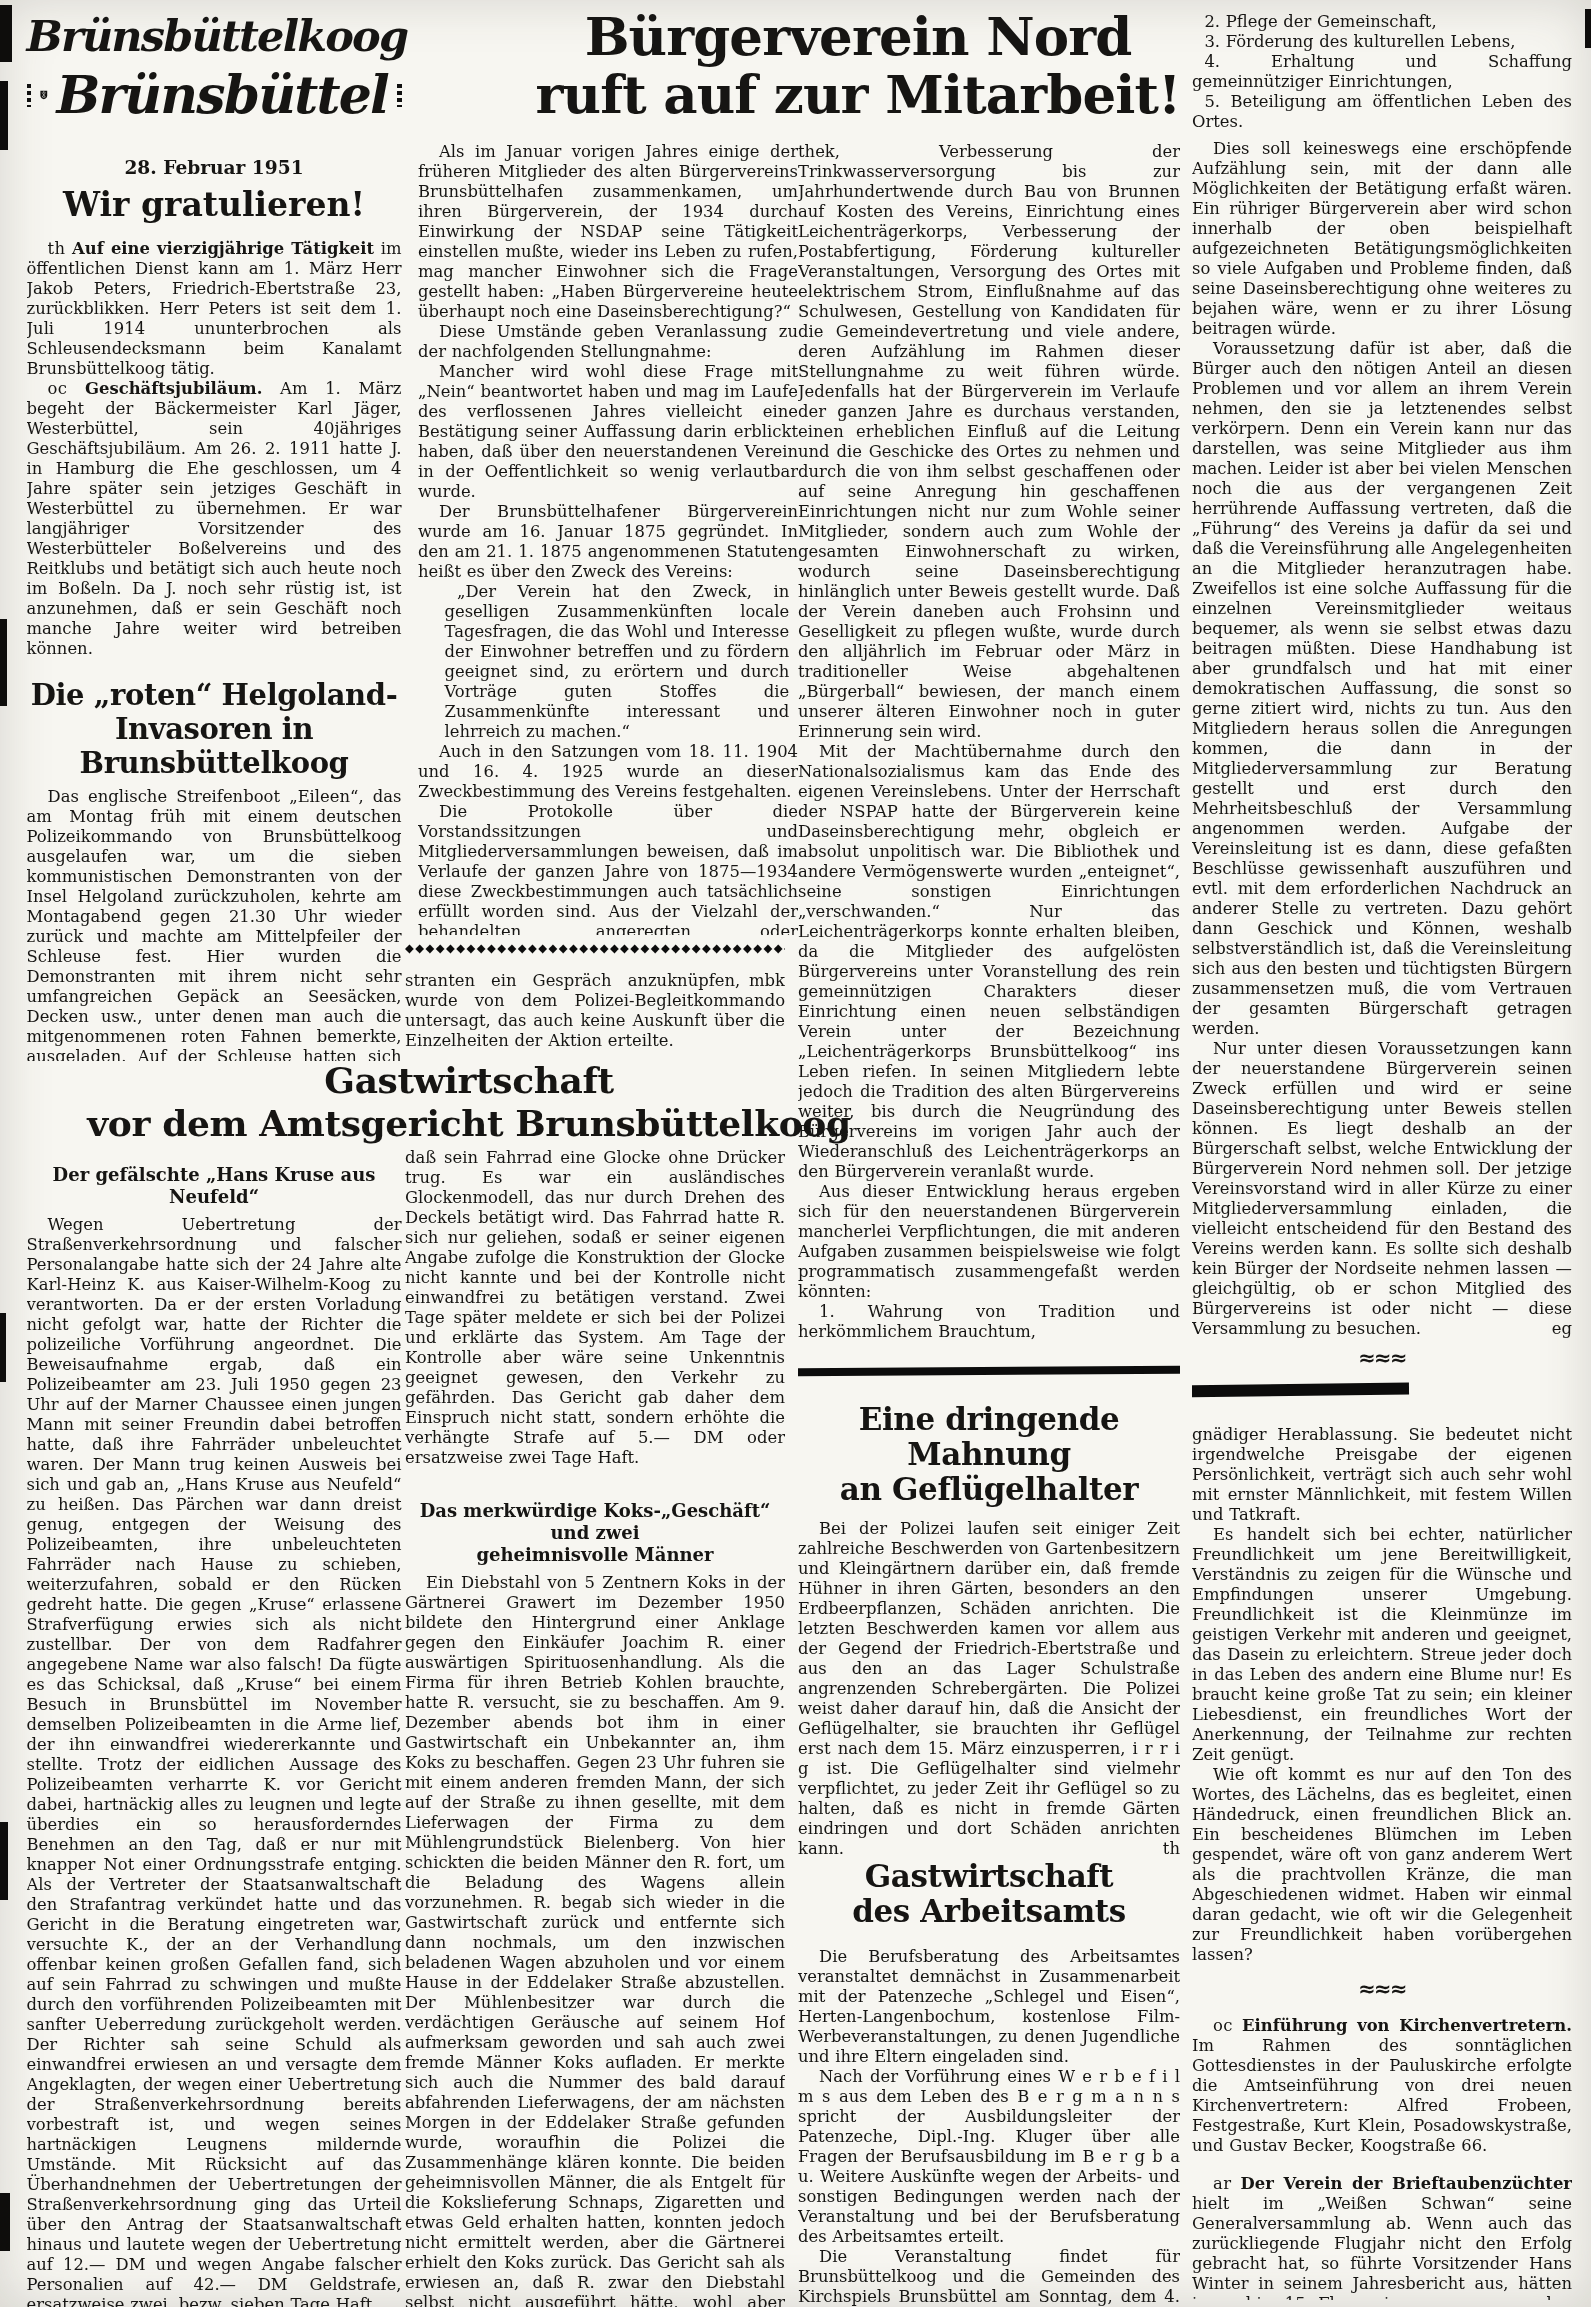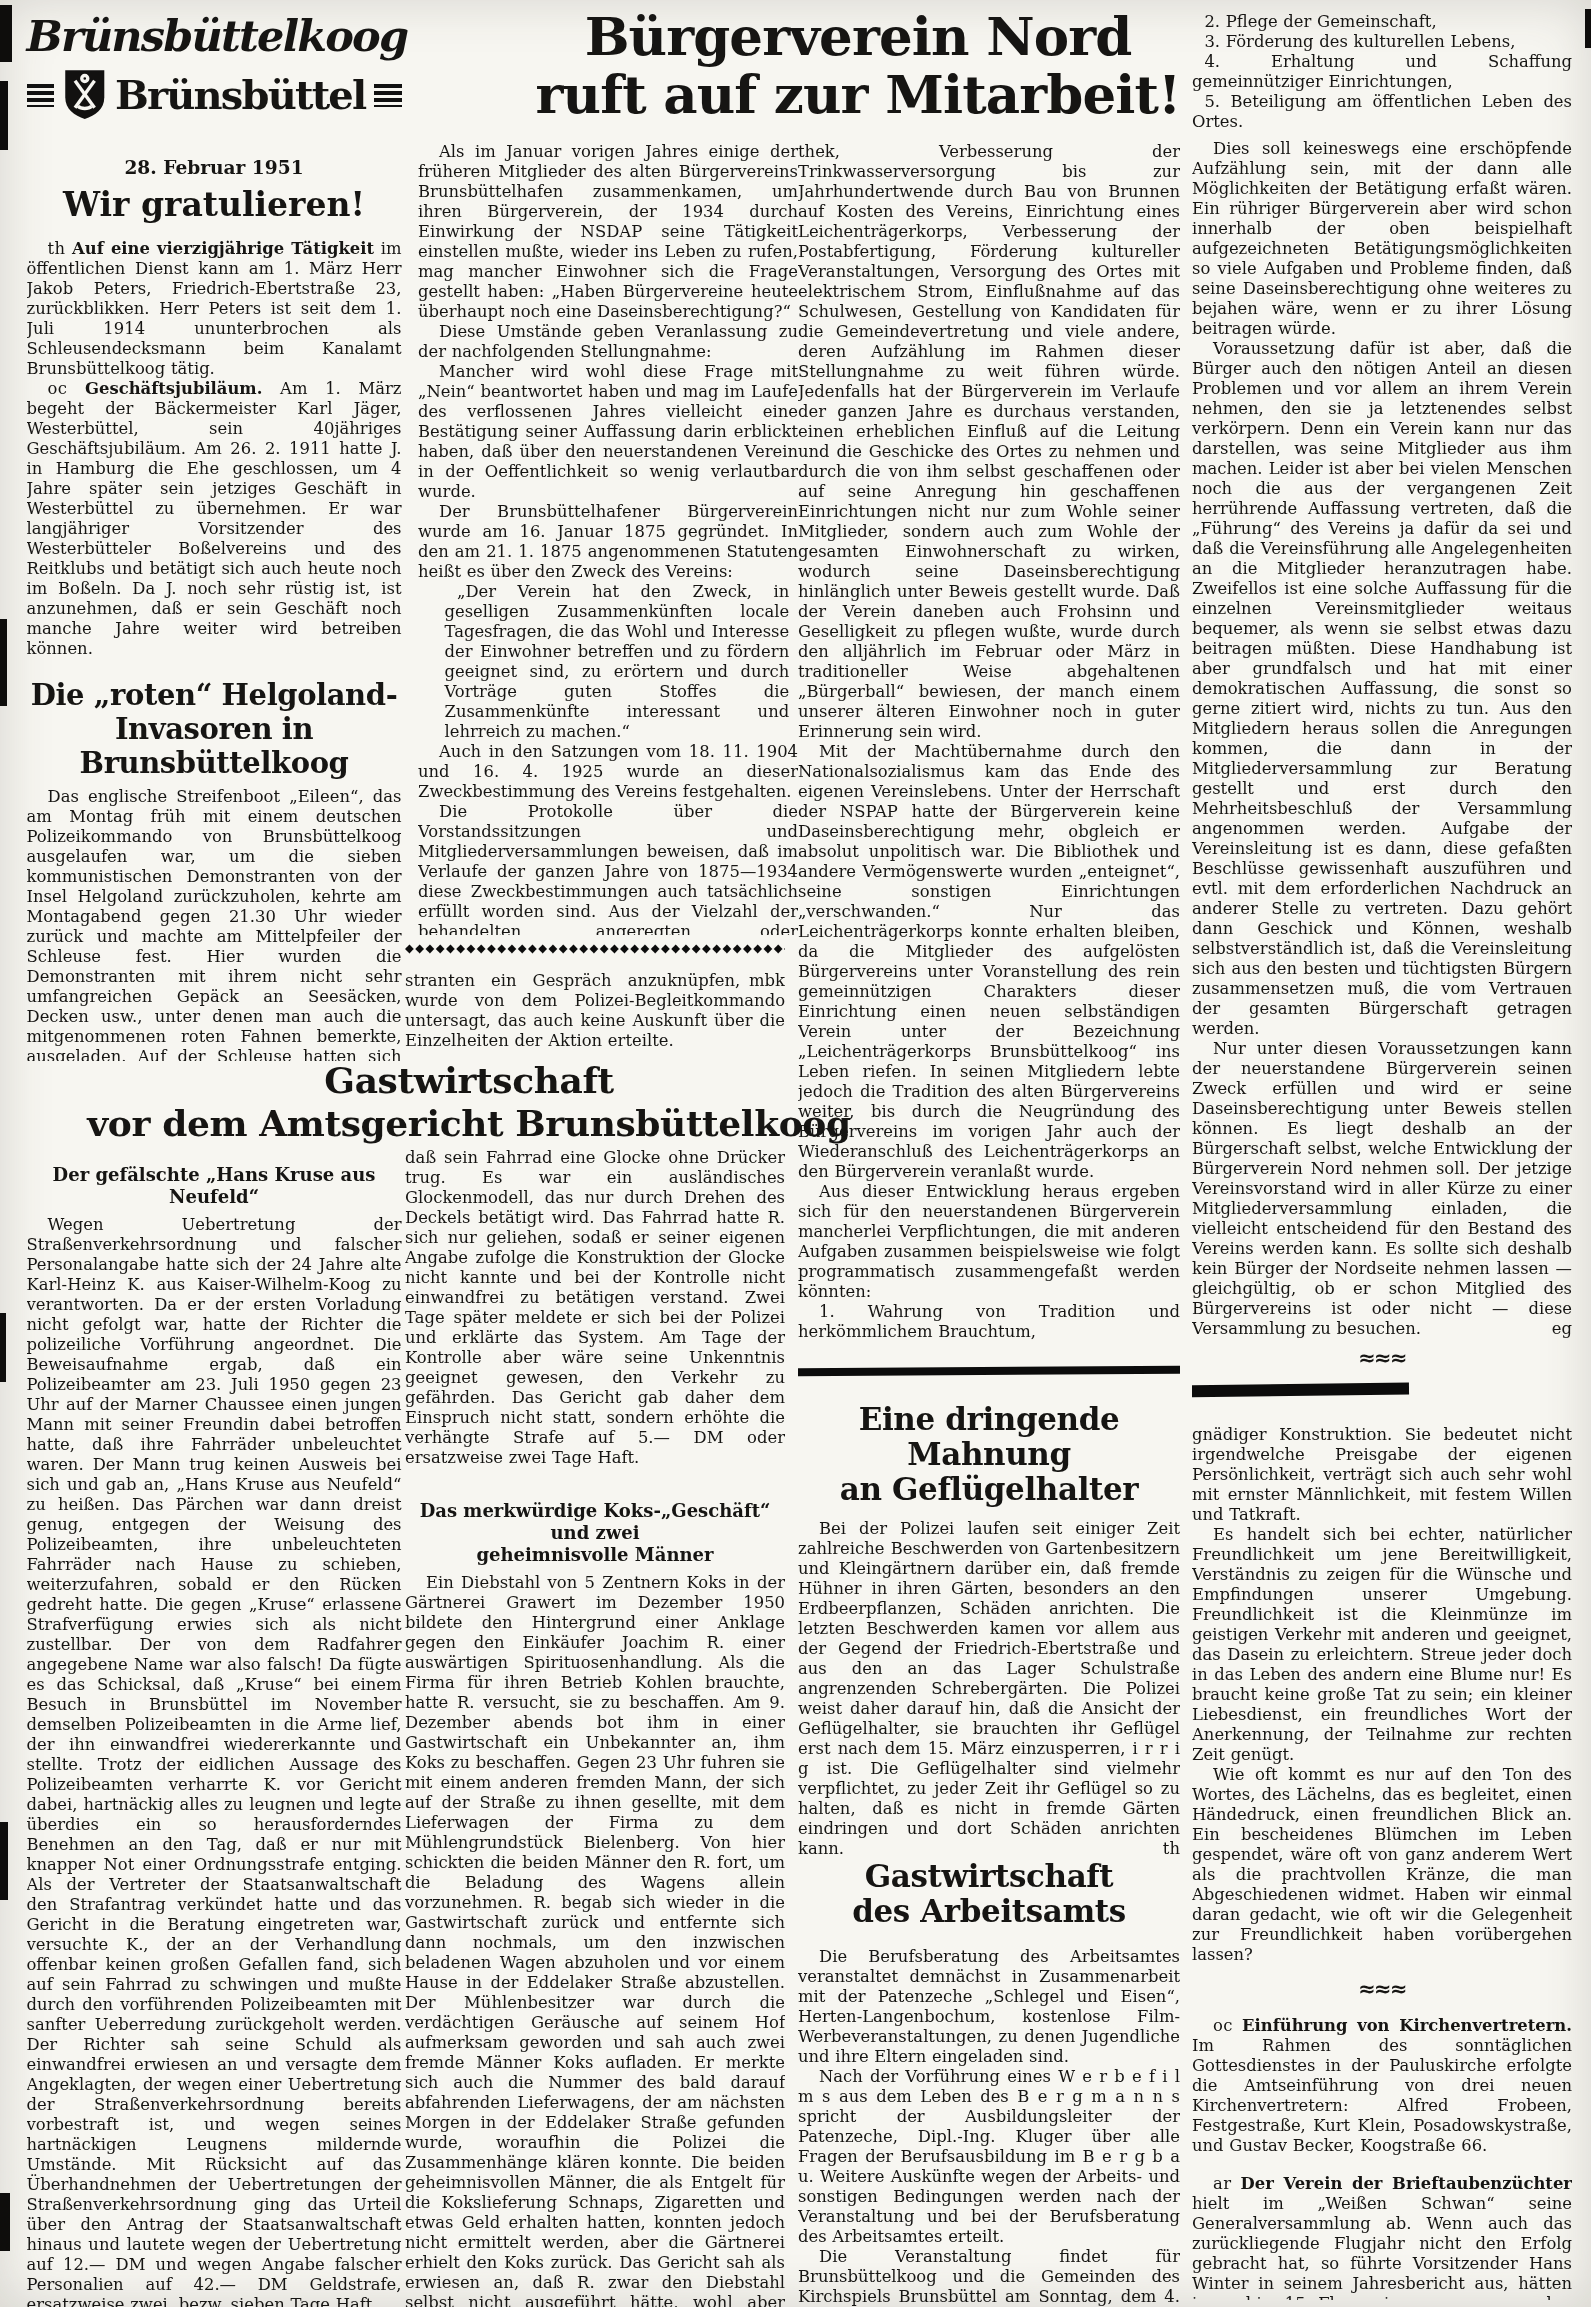--- a/index.html
+++ b/index.html
@@ -19,21 +19,21 @@
   .clip{overflow:hidden;}
   .h-small{margin:0;font-weight:bold;text-align:center;font-size:33px;line-height:32px;}
   .h-med{margin:0;font-weight:bold;text-align:center;font-size:29px;line-height:34px;letter-spacing:-0.4px;}
   .h-med2{margin:0;font-weight:bold;text-align:center;font-size:31px;line-height:35px;letter-spacing:-0.4px;}
   .h-big{margin:0;font-weight:bold;text-align:center;font-size:53px;line-height:58px;letter-spacing:-0.9px;}
   .h-vg{margin:0;font-weight:bold;text-align:center;font-size:36px;line-height:43px;letter-spacing:-0.4px;}
   .sub{margin:0;font-weight:bold;text-align:center;font-size:18px;line-height:22px;}
   .date{font-weight:bold;text-align:center;font-size:18.6px;line-height:21px;}
   .mast1{font-weight:bold;font-style:italic;text-align:center;font-size:43px;line-height:50px;letter-spacing:-1.8px;}
   .mast2{display:flex;align-items:center;justify-content:center;gap:8.8px;margin-top:3.5px;}
-  .mast2 .word{font-weight:bold;font-size:40px;line-height:44px;letter-spacing:-1.8px;}
+  .mast2 .word{font-weight:bold;font-style:italic;font-size:52px;line-height:44px;letter-spacing:-1.8px;}
   .stripes{width:32px;height:23px;background:repeating-linear-gradient(#111 0 3.5px,transparent 3.5px 7px);}
   .diamonds{font-size:11.5px;line-height:14px;letter-spacing:1.4px;white-space:nowrap;overflow:hidden;color:#0c0c0c;}
   .wave{text-align:center;font-size:21px;line-height:19.5px;letter-spacing:-1.8px;font-weight:bold;}
   .rule3{height:8px;background:#0c0c0c;transform:rotate(-.4deg);margin:25px 0 26.5px -3.5px;width:103%;}
   .blackbar{height:11.5px;background:#0c0c0c;width:226px;margin:16px 0 30px -8.8px;transform:rotate(-.7deg);}
   .artifact{position:absolute;background:#0e0d0c;}
 </style>
 </head>
 <body>
 
@@ -136,21 +136,21 @@
   <div class="col clip" style="left:1192px;top:12.4px;width:380px;height:2288px">
     <p class="listline noind" style="text-indent:12.4px">2. Pflege der Gemeinschaft,</p>
     <p class="listline noind" style="text-indent:12.4px">3. Förderung des kulturellen Lebens,</p>
     <p class="listline noind" style="text-indent:12.4px">4. Erhaltung und Schaffung gemeinnütziger Einrichtungen,</p>
     <p class="listline noind" style="text-indent:12.4px">5. Beteiligung am öffentlichen Leben des Ortes.</p>
     <p class="mt8">Dies soll keineswegs eine erschöpfende Aufzählung sein, mit der dann alle Möglichkeiten der Betätigung erfaßt wären. Ein rühriger Bürgerverein aber wird schon innerhalb der oben beispielhaft aufgezeichneten Betätigungsmöglichkeiten so viele Aufgaben und Probleme finden, daß seine Daseinsberechtigung ohne weiteres zu bejahen wäre, wenn er zu ihrer Lösung beitragen würde.</p>
     <p>Voraussetzung dafür ist aber, daß die Bürger auch den nötigen Anteil an diesen Problemen und vor allem an ihrem Verein nehmen, den sie ja letztenendes selbst verkörpern. Denn ein Verein kann nur das darstellen, was seine Mitglieder aus ihm machen. Leider ist aber bei vielen Menschen noch die aus der vergangenen Zeit herrührende Auffassung vertreten, daß die „Führung“ des Vereins ja dafür da sei und daß die Vereinsführung alle Angelegenheiten an die Mitglieder heranzutragen habe. Zweifellos ist eine solche Auffassung für die einzelnen Vereinsmitglieder weitaus bequemer, als wenn sie selbst etwas dazu beitragen müßten. Diese Handhabung ist aber grundfalsch und hat mit einer demokratischen Auffassung, die sonst so gerne zitiert wird, nichts zu tun. Aus den Mitgliedern heraus sollen die Anregungen kommen, die dann in der Mitgliederversammlung zur Beratung gestellt und erst durch den Mehrheitsbeschluß der Versammlung angenommen werden. Aufgabe der Vereinsleitung ist es dann, diese gefaßten Beschlüsse gewissenhaft auszuführen und evtl. mit dem erforderlichen Nachdruck an anderer Stelle zu vertreten. Dazu gehört dann Geschick und Können, weshalb selbstverständlich ist, daß die Vereinsleitung sich aus den besten und tüchtigsten Bürgern zusammensetzen muß, die vom Vertrauen der gesamten Bürgerschaft getragen werden.</p>
     <p><span>Nur unter diesen Voraussetzungen kann der neuerstandene Bürgerverein seinen Zweck erfüllen und wird er seine Daseinsberechtigung unter Beweis stellen können. Es liegt deshalb an der Bürgerschaft selbst, welche Entwicklung der Bürgerverein Nord nehmen soll. Der jetzige Vereinsvorstand wird in aller Kürze zu einer Mitgliederversammlung einladen, die vielleicht entscheidend für den Bestand des Vereins werden kann. Es sollte sich deshalb kein Bürger der Nordseite nehmen lassen — gleichgültig, ob er schon Mitglied des Bürgervereins ist oder nicht — diese Versammlung zu besuchen.</span> <span class="sig">eg</span></p>
     <div class="wave" style="margin-top:8.8px">≈≈≈</div>
     <div class="blackbar"></div>
-    <p class="noind">gnädiger Konstruktion. Sie bedeutet nicht irgendwelche Preisgabe der eigenen Persönlichkeit, verträgt sich auch sehr wohl mit ernster Männlichkeit, mit festem Willen und Tatkraft.</p>
+    <p class="noind">gnädiger Herablassung. Sie bedeutet nicht irgendwelche Preisgabe der eigenen Persönlichkeit, verträgt sich auch sehr wohl mit ernster Männlichkeit, mit festem Willen und Tatkraft.</p>
     <p>Es handelt sich bei echter, natürlicher Freundlichkeit um jene Bereitwilligkeit, Verständnis zu zeigen für die Wünsche und Empfindungen unserer Umgebung. Freundlichkeit ist die Kleinmünze im geistigen Verkehr mit anderen und geeignet, das Dasein zu erleichtern. Streue jeder doch in das Leben des andern eine Blume nur! Es braucht keine große Tat zu sein; ein kleiner Liebesdienst, ein freundliches Wort der Anerkennung, der Teilnahme zur rechten Zeit genügt.</p>
     <p>Wie oft kommt es nur auf den Ton des Wortes, des Lächelns, das es begleitet, einen Händedruck, einen freundlichen Blick an. Ein bescheidenes Blümchen im Leben gespendet, wäre oft von ganz anderem Wert als die prachtvollen Kränze, die man Abgeschiedenen widmet. Haben wir einmal daran gedacht, wie oft wir die Gelegenheit zur Freundlichkeit haben vorübergehen lassen?</p>
     <div class="wave" style="margin:14px 0 17.7px">≈≈≈</div>
     <p><span class="tag">oc</span> <span class="lead">Einführung von Kirchenvertretern.</span><span> Im Rahmen des sonntäglichen Gottesdienstes in der Pauluskirche erfolgte die Amtseinführung von drei neuen Kirchenvertretern: Alfred Frobeen, Festgestraße, Kurt Klein, Posadowskystraße, und Gustav Becker, Koogstraße 66.</span></p>
     <p class="mt12"><span class="tag">ar</span> <span class="lead">Der Verein der Brieftaubenzüchter</span><span> hielt im „Weißen Schwan“ seine Generalversammlung ab. Wenn auch das zurückliegende Flugjahr nicht den Erfolg gebracht hat, so führte Vorsitzender Hans Winter in seinem Jahresbericht aus, hätten immerhin 15 Flugpreise errungen werden können. Bei der Ausstellung in Brunsbüttelkoog dagegen hätten die Tiere wesentlich besser abgeschnitten. Von 8 ausgestellten Jungtieren seien 6 und von 7 Alttieren 5 mit Preisen ausgezeichnet worden. Diese Tatsache berechtige zu der Hoffnung, daß der Verein bei den Flügen dieses Jahres wesentlich besser abschneiden werde.</span></p>
   </div>
 
 </div>
 
 

